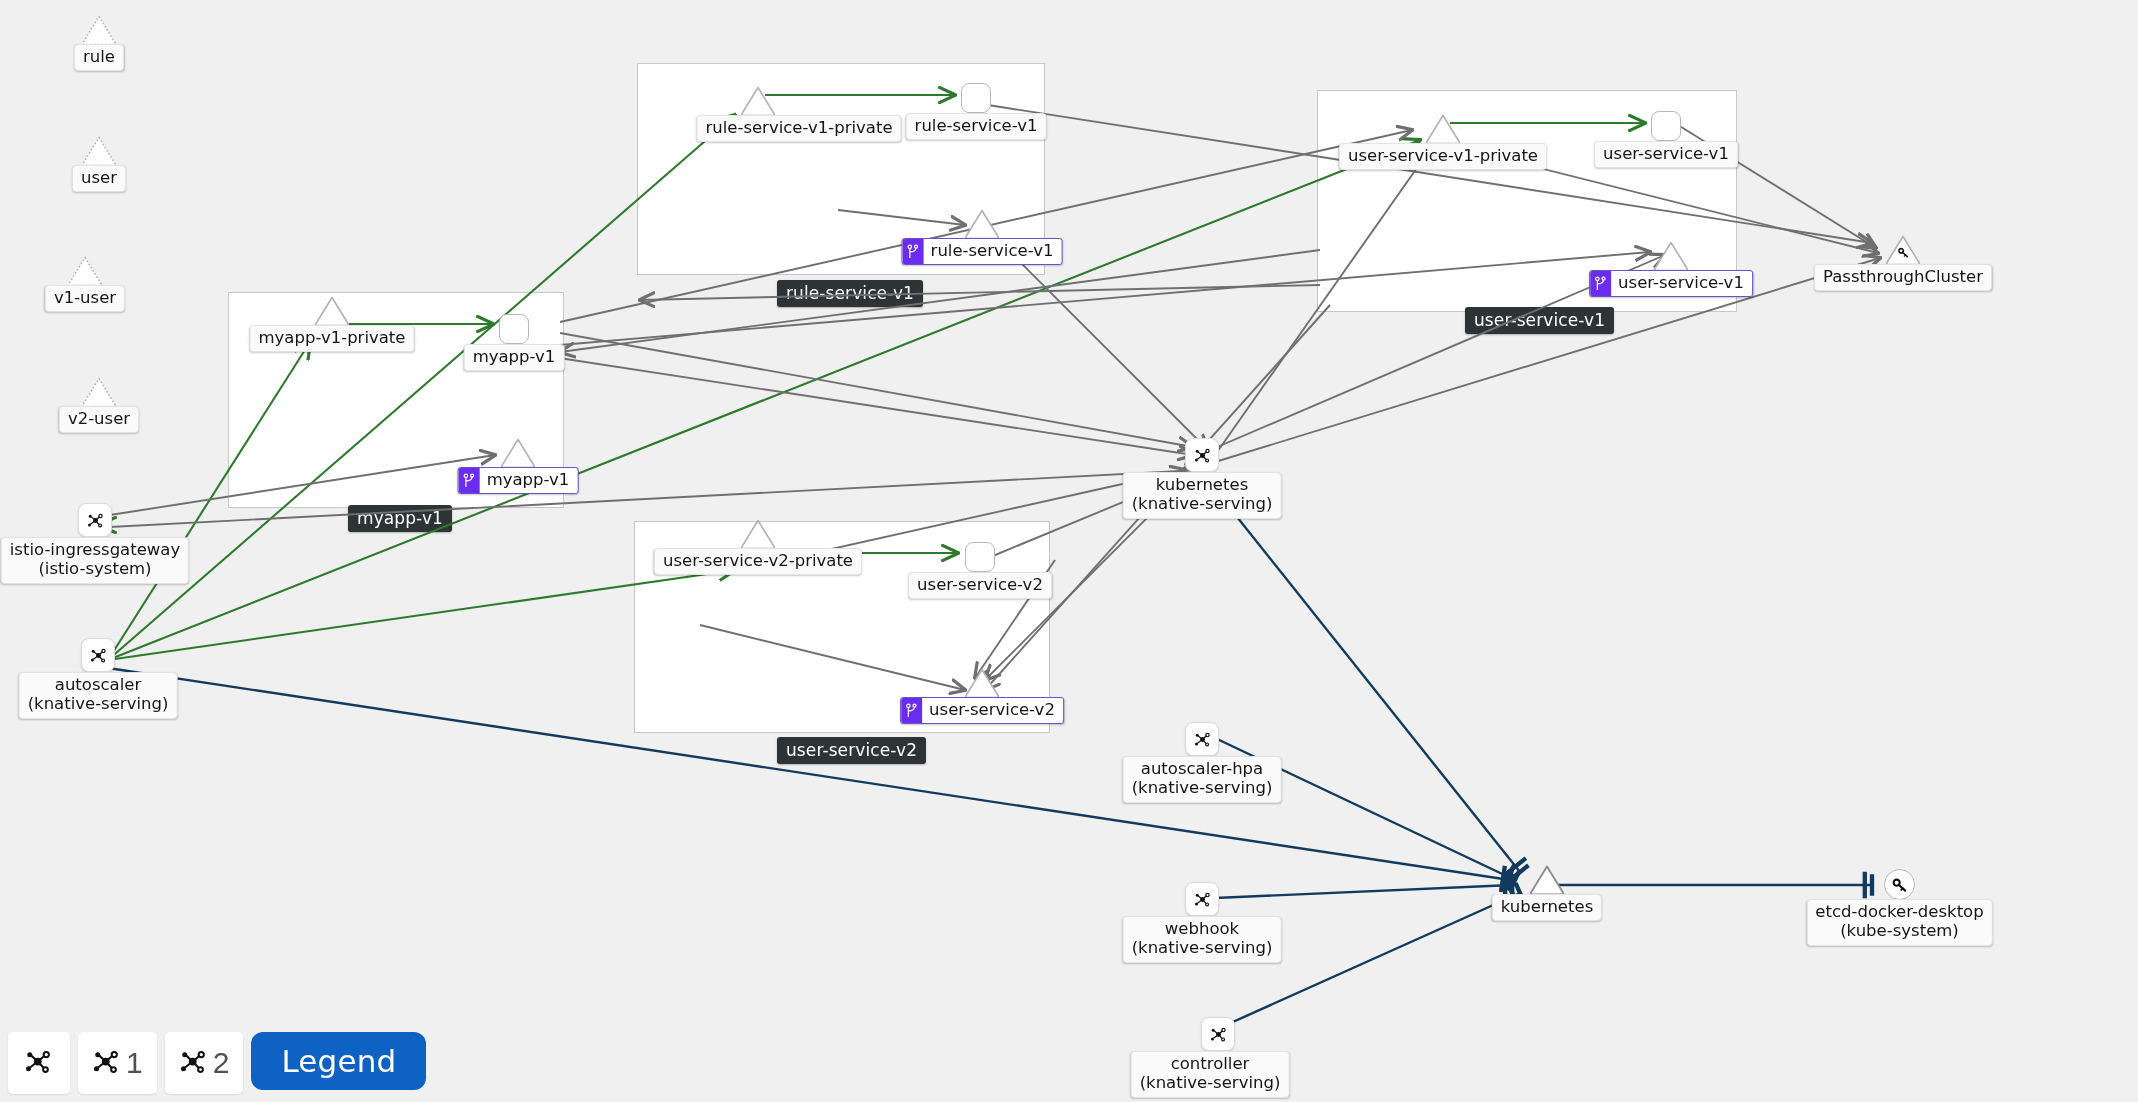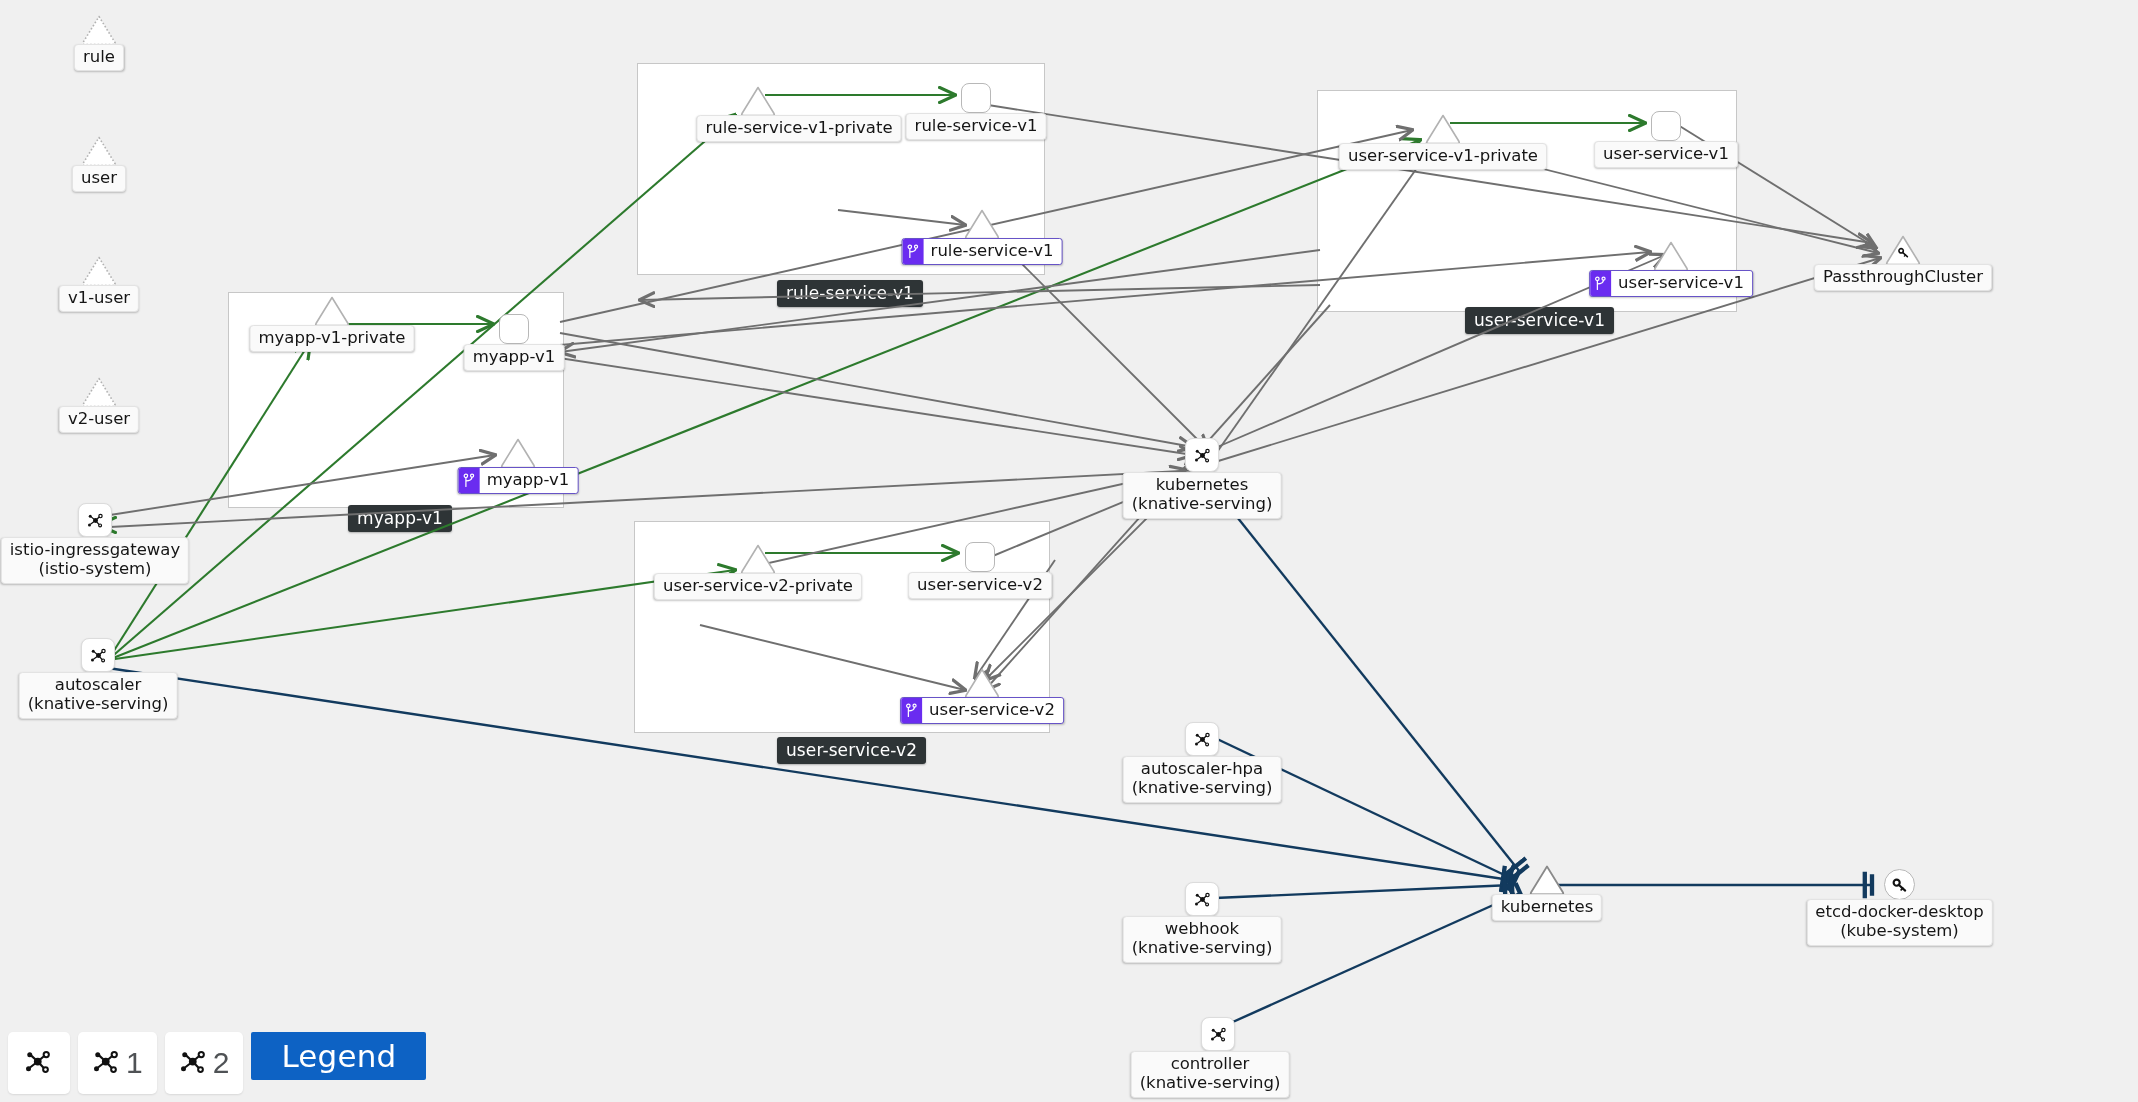--- a/index.html
+++ b/index.html
@@ -135,22 +135,22 @@
     gap: 4px;
     padding: 0 14px;
     cursor: pointer;
     box-shadow: 0 1px 2px rgba(0,0,0,0.10);
   }
   .tb-btn .cnt { font-size: 30px; color: #4f5255; line-height: 1; }
   #legend-btn {
     background: #0d62c4;
     color: #ffffff;
     border: none;
-    border-radius: 2px;
-    height: 48px;
+    border-radius: 12px;
+    height: 58px;
     padding: 4px 30px;
     font-size: 31px;
     font-family: "DejaVu Sans", "Liberation Sans", sans-serif;
     cursor: pointer;
     letter-spacing: 0.2px;
   }
 </style>
 </head>
 <body>
 
@@ -255,21 +255,21 @@
         <div class="shape-wrap">
           <svg class="tri-svg" width="38" height="32" viewBox="0 0 38 32">
     <path d="M19 2.5 L35 28.5 Q36 30.5 33.6 30.5 L4.4 30.5 Q2 30.5 3 28.5 Z" fill="#ffffff" stroke="#b2b2b2" stroke-width="1.6" stroke-dasharray="1.6 2.1" stroke-linejoin="round"></path>
 
   </svg>
         </div>
         <div class="lbl" style="top: 30px;">
           <div>user</div>
         </div>
       </div>
-      <div class="node" style="left: 80px; top: 255px;">
+      <div class="node" style="left: 66px; top: 255px;">
         <div class="shape-wrap">
           <svg class="tri-svg" width="38" height="32" viewBox="0 0 38 32">
     <path d="M19 2.5 L35 28.5 Q36 30.5 33.6 30.5 L4.4 30.5 Q2 30.5 3 28.5 Z" fill="#ffffff" stroke="#b2b2b2" stroke-width="1.6" stroke-dasharray="1.6 2.1" stroke-linejoin="round"></path>
 
   </svg>
         </div>
         <div class="lbl" style="top: 30px;">
           <div>v1-user</div>
         </div>
       </div>
@@ -427,21 +427,21 @@
             <svg width="13" height="15" viewBox="0 0 16 18">
     <circle cx="4" cy="3.3" r="2.1" fill="none" stroke="#fff" stroke-width="1.5"></circle>
     <path d="M4 5.6 L4 16.4" stroke="#fff" stroke-width="1.5" stroke-linecap="round"></path>
     <path d="M4 9.5 C 9 9.5, 11.5 7.5, 11.5 4.4" fill="none" stroke="#fff" stroke-width="1.5"></path>
     <circle cx="11.6" cy="3.0" r="1.9" fill="none" stroke="#fff" stroke-width="1.5"></circle>
   </svg>
           </span>
           <span class="badge-txt">myapp-v1</span>
         </div>
       </div>
-      <div class="node" style="left: 739px; top: 543px;">
+      <div class="node" style="left: 739px; top: 518px;">
         <div class="shape-wrap">
           <svg class="tri-svg" width="38" height="32" viewBox="0 0 38 32">
     <path d="M19 2.5 L35 28.5 Q36 30.5 33.6 30.5 L4.4 30.5 Q2 30.5 3 28.5 Z" fill="#ffffff" stroke="#b2b2b2" stroke-width="1.6" stroke-linejoin="round"></path>
 
   </svg>
         </div>
         <div class="lbl" style="top: 30px;">
           <div>user-service-v2-private</div>
         </div>
       </div>

